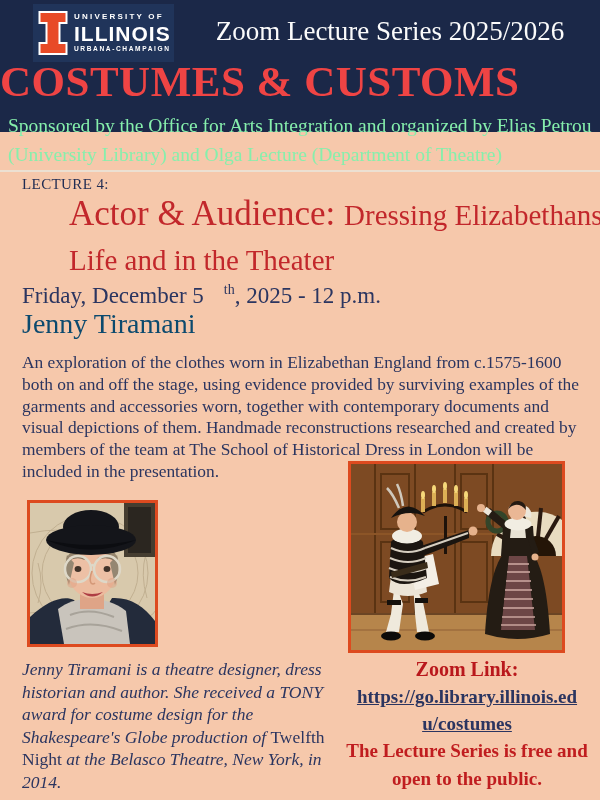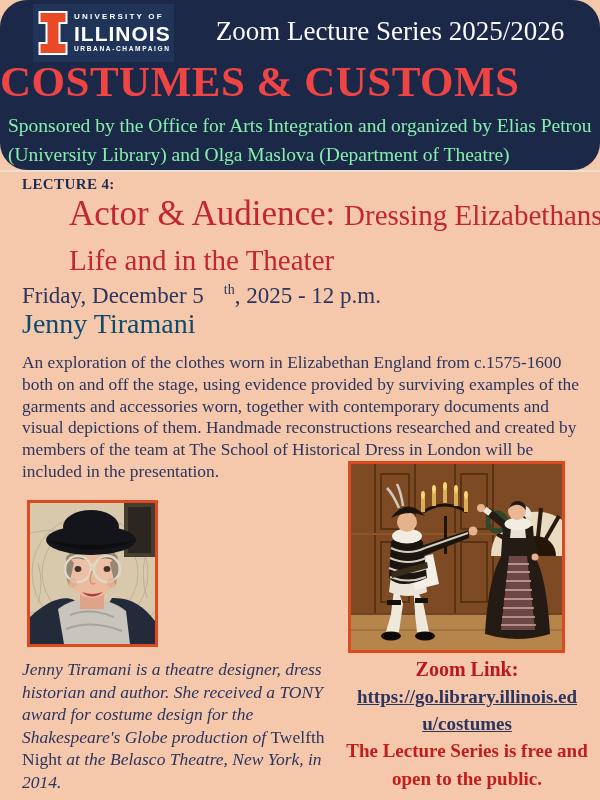--- a/index.html
+++ b/index.html
@@ -1,33 +1,33 @@
 <!DOCTYPE html>
 <html><head>
 <meta charset="utf-8">
 <style>
   * { margin:0; padding:0; box-sizing:border-box; }
   body { background:#888; font-family:"Liberation Serif", serif; }
   .poster { position:relative; width:600px; height:800px; background:#f6c8ab; overflow:hidden; margin:0 auto; }
 
   
-  .header { position:absolute; left:0; top:0; width:600px; height:170px; background:#1b2848;border-radius:27px; }
+  .header { position:absolute; left:0; top:0; width:600px; height:132px; background:#1b2848; }
   .header-sep { position:absolute; left:0; top:170px; width:600px; height:2px; background:#ece0d2; }
   .logo-block { position:absolute; left:33px; top:4px; width:141px; height:58px; background:#20345a; display:flex; align-items:center; padding:4px 5px; }
   .logo-i { width:30px; height:46px; flex:0 0 auto; }
   .logo-text { margin-left:6px; color:#fff; font-family:"Liberation Sans", sans-serif; line-height:1; }
   .logo-text .l1 { font-size:8px; font-weight:bold; letter-spacing:2.2px; margin-bottom:2px; }
   .logo-text .l2 { font-size:21px; font-weight:bold; letter-spacing:1px; margin-bottom:2px; }
   .logo-text .l3 { font-size:6.6px; font-weight:bold; letter-spacing:1.6px; }
   .series-title { position:absolute; left:195px; top:16px; width:390px; text-align:center; color:#fbfbfb; font-size:27px; }
   .main-title { position:absolute; left:0; top:57px; width:600px; color:#ef4444; font-size:43px; font-weight:bold; letter-spacing:0.5px; }
   .sponsor { position:absolute; left:8px; top:112px; width:586px; color:#86efac; font-size:19.5px; line-height:28.5px; }
 
   
-  .lecture-label { position:absolute; left:22px; top:176px; color:#1f2b52; font-size:15px; font-weight:bold; letter-spacing:0.4px; }
+  .lecture-label { position:absolute; left:22px; top:176px; color:#1f2b52; font-size:15px; font-weight:normal; letter-spacing:0.4px; }
   .lecture-title { position:absolute; left:22px; top:194px; width:564px; color:#c2272b; line-height:40px;margin-left:47px; }
   .lecture-title .big { font-size:35px; }
   .lecture-title .small { font-size:29px; }
   .date-line { position:absolute; left:22px; top:282px; color:#2b3560; font-size:23px; }
   .date-line sup { font-size:14px;margin-left:20px; }
   .speaker { position:absolute; left:22px; top:308px; color:#0c4a6e; font-size:28px; }
   .description { position:absolute; left:22px; top:352px; width:572px; color:#2b3560; font-size:17.4px; line-height:21.8px; }
 
   
   .photo { position:absolute; border:3px solid #dd4a1f; background:#d8c9ac; }
@@ -56,21 +56,21 @@
       <div class="logo-text">
         <div class="l1">UNIVERSITY OF</div>
         <div class="l2">ILLINOIS</div>
         <div class="l3">URBANA-CHAMPAIGN</div>
       </div>
     </div>
     <div class="series-title">Zoom Lecture Series 2025/2026</div>
     <div class="main-title">COSTUMES &amp; CUSTOMS</div>
     <div class="sponsor">
       <div>Sponsored by the Office for Arts Integration and organized by Elias Petrou</div>
-      <div>(University Library) and Olga Maslova (Department of Theatre)</div>
+      <div>(University Library) and Olga Lecture (Department of Theatre)</div>
     </div>
   </div>
   <div class="header-sep"></div>
 
   <div class="lecture-label">LECTURE 4:</div>
   <div class="lecture-title"><span class="big">Actor &amp; Audience: </span><span class="small">Dressing Elizabethans in Life and in the Theater</span></div>
   <div class="date-line"><span>Friday, December 5</span><sup>th</sup><span>, 2025 - 12 p.m.</span></div>
   <div class="speaker">Jenny Tiramani</div>
   <div class="description">An exploration of the clothes worn in Elizabethan England from c.1575-1600 both on and off the stage, using evidence provided by surviving examples of the garments and accessories worn, together with contemporary documents and visual depictions of them. Handmade reconstructions researched and created by members of the team at The School of Historical Dress in London will be included in the presentation.</div>
 

